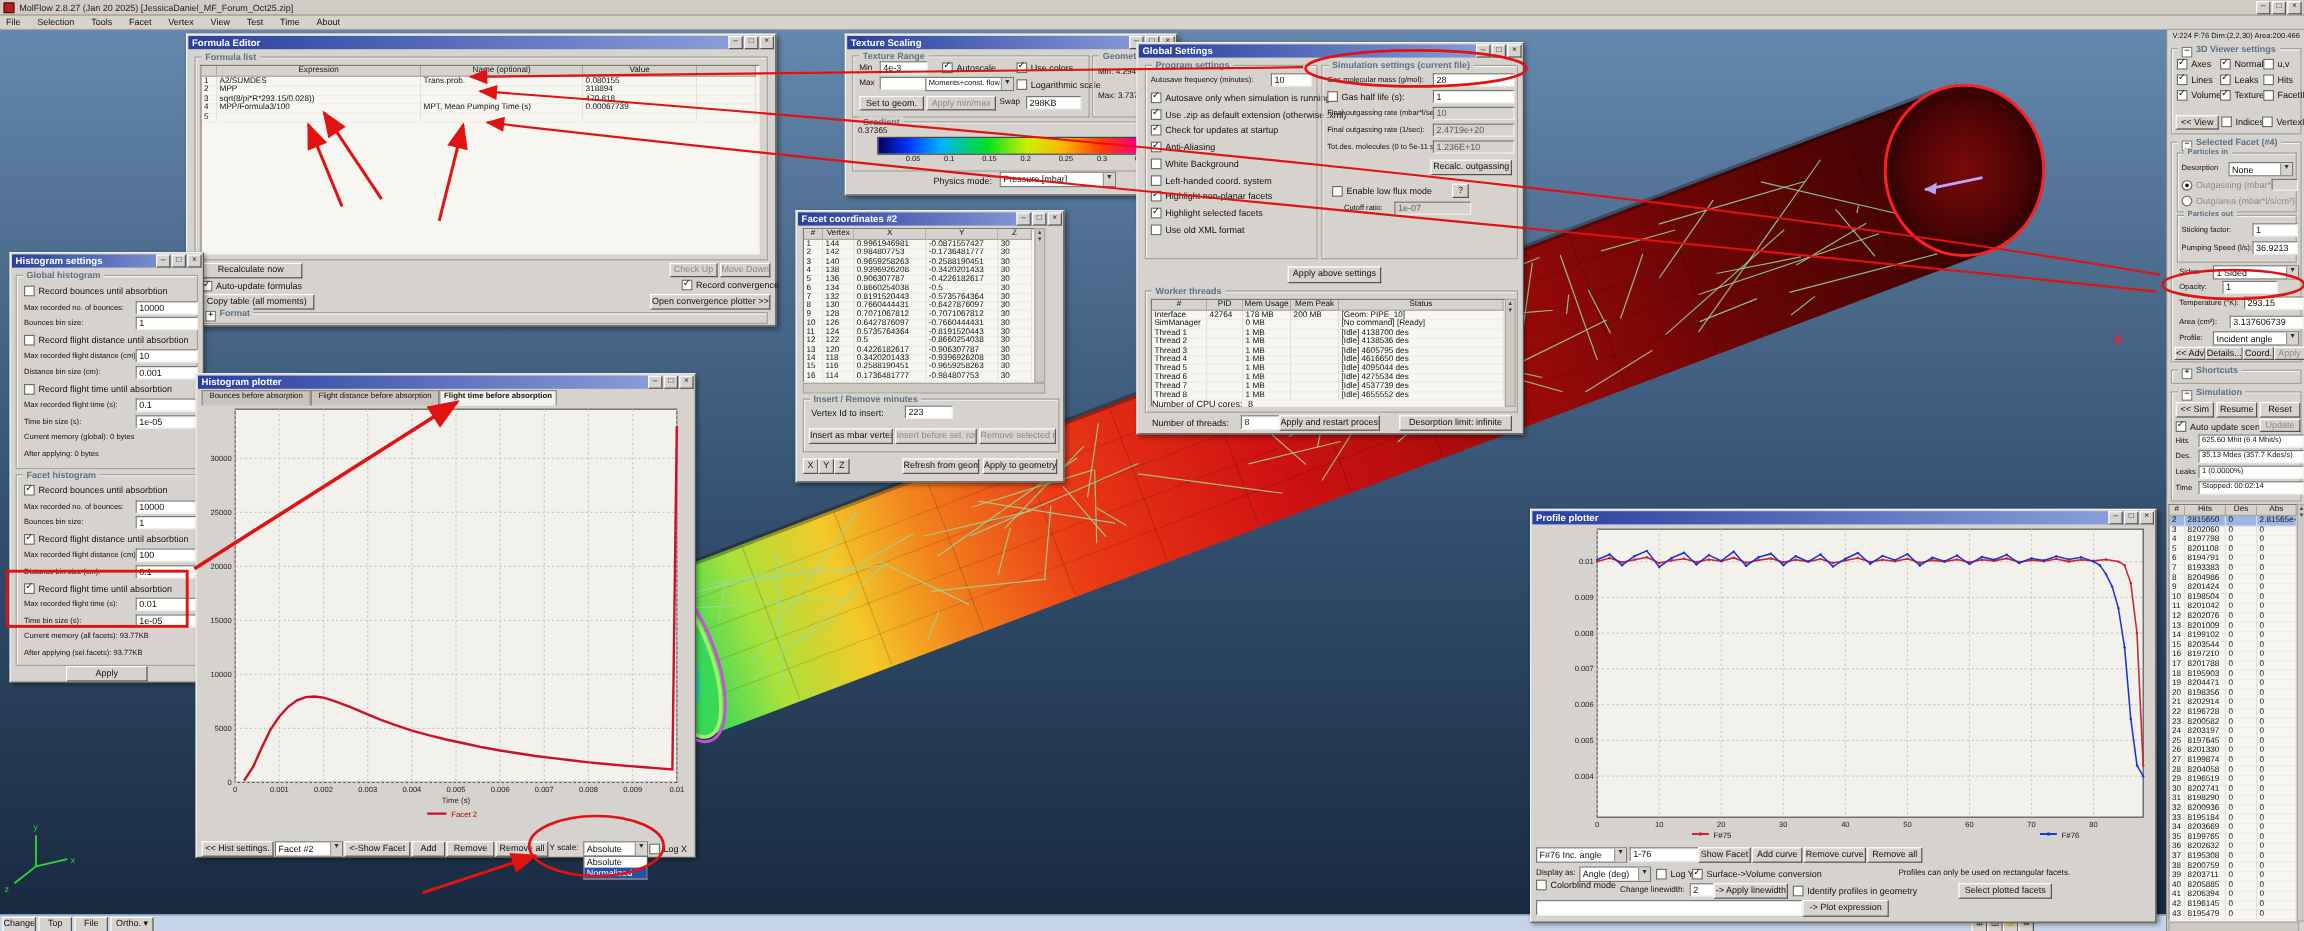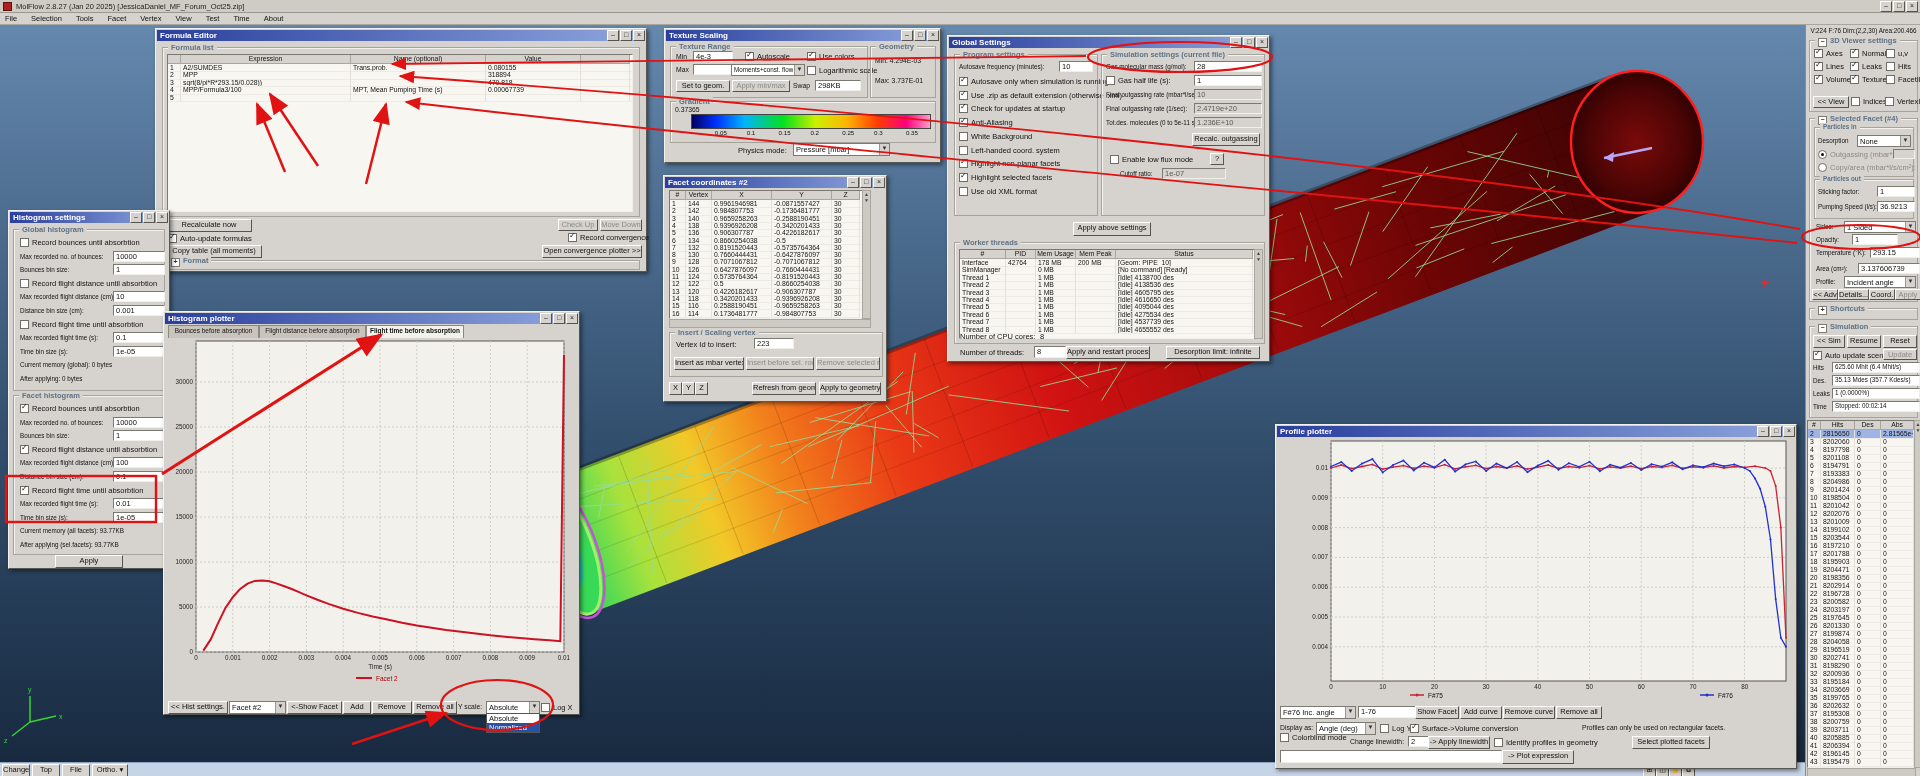--- a/index.html
+++ b/index.html
@@ -302,21 +302,21 @@
         <span class="dtx">None</span>
           <span class="arr">▼</span>
         </span>
       <span class="rd on gray xs" style="left:3px;top:22px">
           <span class="bx"></span>
           <span>Outgassing (mbar*l/s):</span>
         </span>
       <span class="fld gray" style="left:78px;top:21px;width:16px;height:8px"></span>
       <span class="rd gray xs" style="left:3px;top:35px">
           <span class="bx"></span>
-          <span>Copy/area (mbar*l/s/cm²):</span>
+          <span>Outg/area (mbar*l/s/cm²):</span>
         </span>
     </div>
     <div class="grp" style="left:4px;top:60px;width:98px;height:38px">
       <span class="glb xs">Particles out</span>
       <span class="lbl xs" style="left:3px;top:8px">Sticking factor:</span>
       <span class="fld" style="left:62px;top:6px;width:32px;height:9px">1</span>
       <span class="lbl xs" style="left:3px;top:23px">Pumping Speed (l/s):</span>
       <span class="fld" style="left:62px;top:21px;width:32px;height:9px">36.9213</span>
     </div>
     <span class="lbl xs" style="left:6px;top:104px">Sides:</span>
@@ -689,21 +689,21 @@
   <span class="cb on" style="left:412px;top:204px">
       <span class="bx"></span>
       <span>Record convergence</span>
     </span>
   <span class="btn" style="left:386px;top:216px;width:98px;height:11px">Open convergence plotter &gt;&gt;</span>
   <div class="grp" style="left:6px;top:231px;width:476px;height:8px">
     <span class="glb"><span class="tgl">+</span><span>Format</span></span>
   </div>
 </div>
 
-<div class="win" style="left:664px;top:28px;width:275px;height:133px">
+<div class="win" style="left:704px;top:28px;width:275px;height:133px">
   <div class="tbar">
       <span>Texture Scaling</span>
     </div>
   <span class="wbtns">
       <span class="wb">–</span>
       <span class="wb">□</span>
       <span class="wb">×</span>
     </span>
   <div class="grp" style="left:5px;top:17px;width:196px;height:50px">
     <span class="glb">Texture Range</span>
@@ -883,21 +883,21 @@
         <div class="td" style="left: 0px; top: 0px; width: 13px; height: 7.3px;">16</div>
         <div class="td" style="left: 16px; top: 0px; width: 23px; height: 7.3px;">114</div>
         <div class="td" style="left: 42px; top: 0px; width: 57px; height: 7.3px;">0.1736481777</div>
         <div class="td" style="left: 102px; top: 0px; width: 57px; height: 7.3px;">-0.984807753</div>
         <div class="td" style="left: 162px; top: 0px; width: 25px; height: 7.3px;">30</div>
       </div>
     </div>
   <div class="vs" style="left:198px;top:14px;width:7px;height:127px">▲<br>▼</div>
   <div class="vs" style="left:5px;top:143px;width:200px;height:7px"></div>
   <div class="grp" style="left:5px;top:156px;width:212px;height:43px">
-    <span class="glb">Insert / Scaling vertex</span>
+    <span class="glb">Insert / Remove minutes</span>
     <span class="lbl" style="left:6px;top:7px">Vertex Id to insert:</span>
     <span class="fld" style="left:84px;top:5px;width:34px;height:9px">223</span>
     <span class="btn sm" style="left:4px;top:24px;width:68px;height:11px">Insert as mbar vertex</span>
     <span class="btn sm gray" style="left:76px;top:24px;width:66px;height:11px">Insert before sel. row</span>
     <span class="btn sm gray" style="left:146px;top:24px;width:62px;height:11px">Remove selected row</span>
   </div>
   <span class="btn" style="left:5px;top:206px;width:11px;height:11px">X</span>
   <span class="btn" style="left:18px;top:206px;width:11px;height:11px">Y</span>
   <span class="btn" style="left:31px;top:206px;width:11px;height:11px">Z</span>
   <span class="btn" style="left:88px;top:206px;width:62px;height:11px">Refresh from geometry</span>

